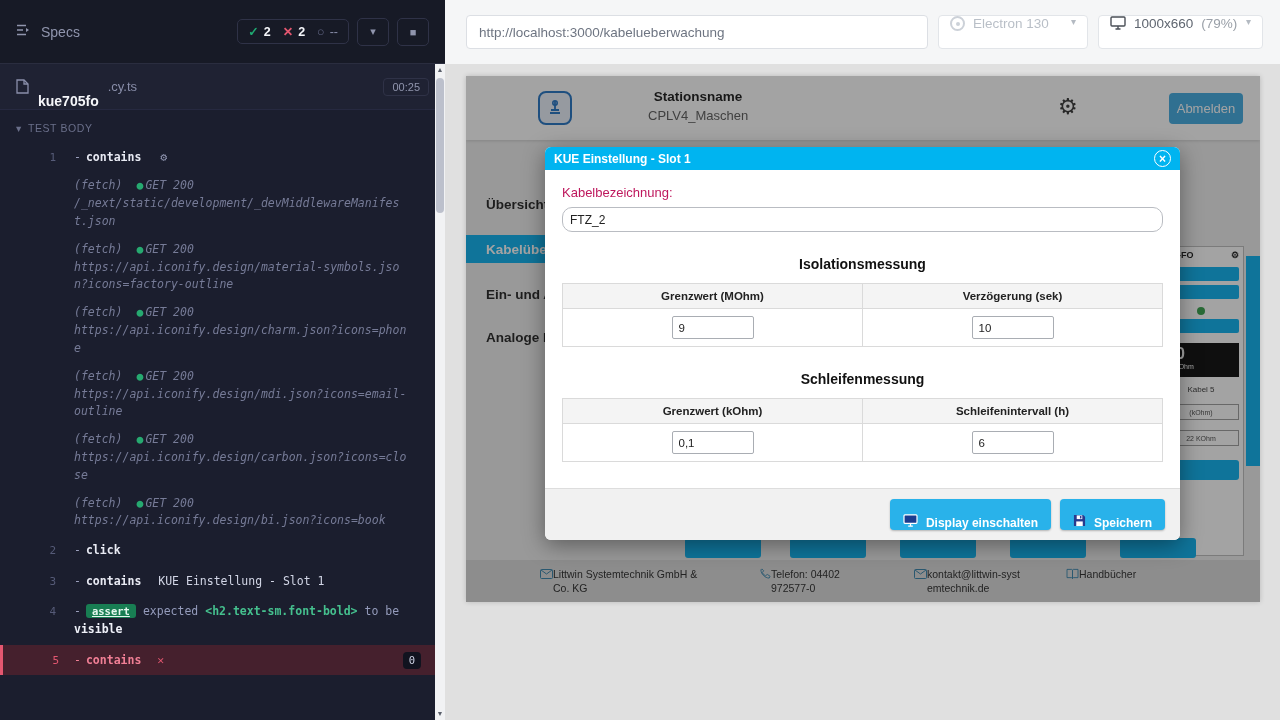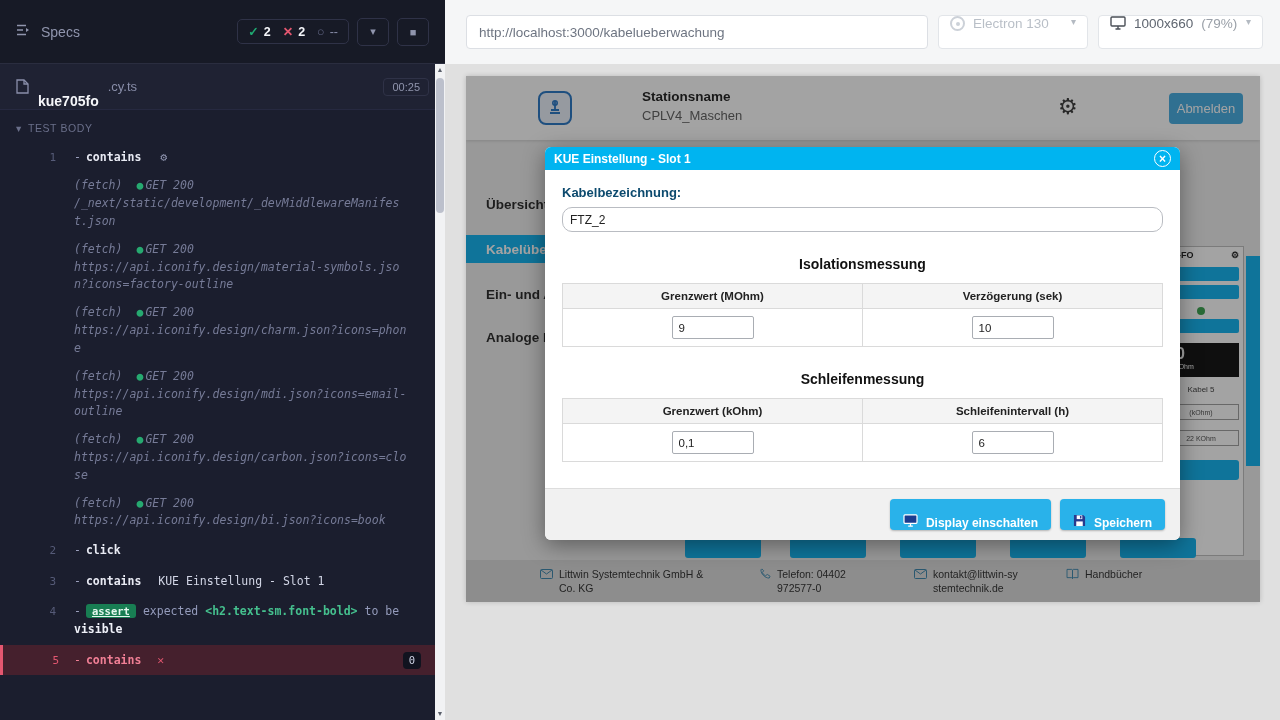--- a/index.html
+++ b/index.html
@@ -54,21 +54,21 @@
   .vp-zoom { color:#9aa0a8; }
   .chev { margin-left:auto; color:#b4bac2; font-size:10px; }
   .electron-ic { width:15px; height:15px; border:2px solid #ccd1d8; border-radius:50%; display:flex; align-items:center; justify-content:center; }
   .electron-ic i { width:4px; height:4px; background:#ccd1d8; border-radius:50%; display:block; }
 
   
   .aut-area { position:absolute; left:445px; top:64px; width:835px; height:656px; background:#e0e0e0; }
   .app { position:absolute; left:21px; top:12px; width:794px; height:526px; background:#eeeeee; box-shadow:0 0 5px rgba(0,0,0,.18); overflow:hidden; }
   .app-header { position:absolute; left:0; top:0; width:100%; height:64px; background:#fff; box-shadow:0 1px 3px rgba(0,0,0,.15); z-index:1; }
   .app-logo { position:absolute; left:72px; top:15px; width:34px; height:34px; border:2px solid #1b6ec2; border-radius:8px; background:#e8f0fa; display:flex; align-items:center; justify-content:center; color:#1b6ec2; }
-  .station { position:absolute; left:176px; top:13px; }
+  .station { position:absolute; left:182px; top:13px;text-align:center; }
   .station-label { font-weight:bold; font-size:13.5px; color:#111; }
   .station-value { font-size:13px; color:#555; margin-top:4px; }
   .app-gear { position:absolute; left:592px; top:18px; font-size:22px; color:#2b2b2b; cursor:pointer; }
   .logout-btn { position:absolute; left:703px; top:17px; width:74px; height:31px; background:#3aa7e0; color:#fff; border-radius:4px; font-size:13px; display:flex; align-items:center; justify-content:center; cursor:pointer; }
   .nav-item { position:absolute; left:20px; font-weight:bold; font-size:13.5px; color:#1a1a1a; cursor:pointer; z-index:1; white-space:nowrap; }
   .nav-active { position:absolute; left:0; top:159px; width:210px; height:28px; background:#00aeef; color:#fff; display:flex; align-items:center; padding-left:20px; font-weight:bold; font-size:13.5px; cursor:pointer; z-index:1; white-space:nowrap; }
 
   
   .bg-card { position:absolute; left:692px; top:170px; width:86px; height:310px; background:#fff; border:1px solid #bbb; z-index:1; font-size:8px; }
   .bg-card-head { display:flex; justify-content:space-between; padding:3px 4px; color:#111; font-weight:bold; font-size:9px; }
@@ -77,32 +77,32 @@
   .bg-display { background:#000; color:#fff; margin:10px 4px 0; height:34px; padding:2px 4px; }
   .bg-display b { font-size:16px; }
   .bg-display span { font-size:7px; display:block; }
   .bg-cable { text-align:center; color:#333; margin-top:8px; font-size:8px; }
   .bg-box { border:1px solid #999; background:#fff; margin:10px 4px 0; height:16px; font-size:7px; color:#444; display:flex; align-items:center; justify-content:center; }
   .bg-btn { background:#00aeef; height:20px; margin:14px 4px 0; border-radius:3px; }
   .bg-strip { position:absolute; left:780px; top:180px; width:14px; height:210px; background:#00aeef; z-index:1; }
   .stub { position:absolute; top:462px; width:76px; height:20px; background:#00aeef; border-radius:3px; z-index:1; }
 
   .app-footer { position:absolute; left:0; bottom:0; width:100%; height:42px; background:#dadada; display:flex; align-items:flex-start; gap:44px; padding:7px 0 0 74px; z-index:1; }
-  .foot-item { display:flex; gap:6px; font-size:10.5px; color:#222; line-height:1.35; }
+  .foot-item { display:flex; font-size:10.5px; color:#222; line-height:1.35; }
   .foot-icon { color:#2f7fa8; flex:0 0 auto; margin-top:1px; }
   .ft1 { width:176px; } .ft2 { width:110px; } .ft3 { width:108px; word-break:break-all; }
 
   .backdrop { position:absolute; inset:0; background:rgba(35,35,35,.42); z-index:2; }
 
   
   .modal { position:absolute; left:79px; top:71px; width:635px; height:393px; background:#fff; border-radius:6px; box-shadow:0 5px 22px rgba(0,0,0,.4); z-index:3; display:flex; flex-direction:column; overflow:hidden; }
   .modal-header { height:23px; background:#00b4f0; color:#fff; font-size:12px; font-weight:bold; display:flex; align-items:center; padding:0 9px; position:relative; flex:0 0 auto; }
   .modal-close { position:absolute; right:9px; top:3px; width:17px; height:17px; border:1.5px solid #fff; border-radius:50%; display:flex; align-items:center; justify-content:center; font-size:12px; color:#fff; cursor:pointer; line-height:1; }
   .modal-body { flex:1; padding:15px 17px 0; }
-  .kabel-label { font-weight:bold; font-size:13px; color:#0c4a6e; }
+  .kabel-label { font-weight:normal; font-size:13px; color:#be185d; }
   .kabel-input { margin-top:7px; width:100%; height:25px; border:1px solid #b9bcc2; border-radius:10px; font-size:12px; padding:0 7px; color:#222; font-family:"Liberation Sans",sans-serif; }
   .section-title { text-align:center; font-weight:bold; font-size:14px; color:#111; margin:24px 0 11px; }
   .mtable { width:100%; border-collapse:collapse; }
   .mtable th { background:#f4f4f4; border:1px solid #dadada; font-size:11.5px; font-weight:bold; color:#222; padding:6px 4px; }
   .mtable td { border:1px solid #dadada; padding:7px 4px; text-align:center; }
   .cell-input { width:82px; height:23px; border:1px solid #a9adb3; border-radius:2px; font-size:11.5px; padding:0 6px; color:#222; font-family:"Liberation Sans",sans-serif; }
   .modal-footer { flex:0 0 auto; height:52px; background:#f1f1f1; border-top:1px solid #ddd; display:flex; align-items:center; justify-content:flex-end; gap:9px; padding:0 15px; }
   .btn-cyan { height:31px; background:#29b2ea; color:#fff; font-weight:bold; font-size:12px; border-radius:4px; display:flex; align-items:flex-end; gap:8px; padding:0 13px; cursor:pointer; box-shadow:0 1px 2px rgba(0,0,0,.25); }
 </style>
 </head>

